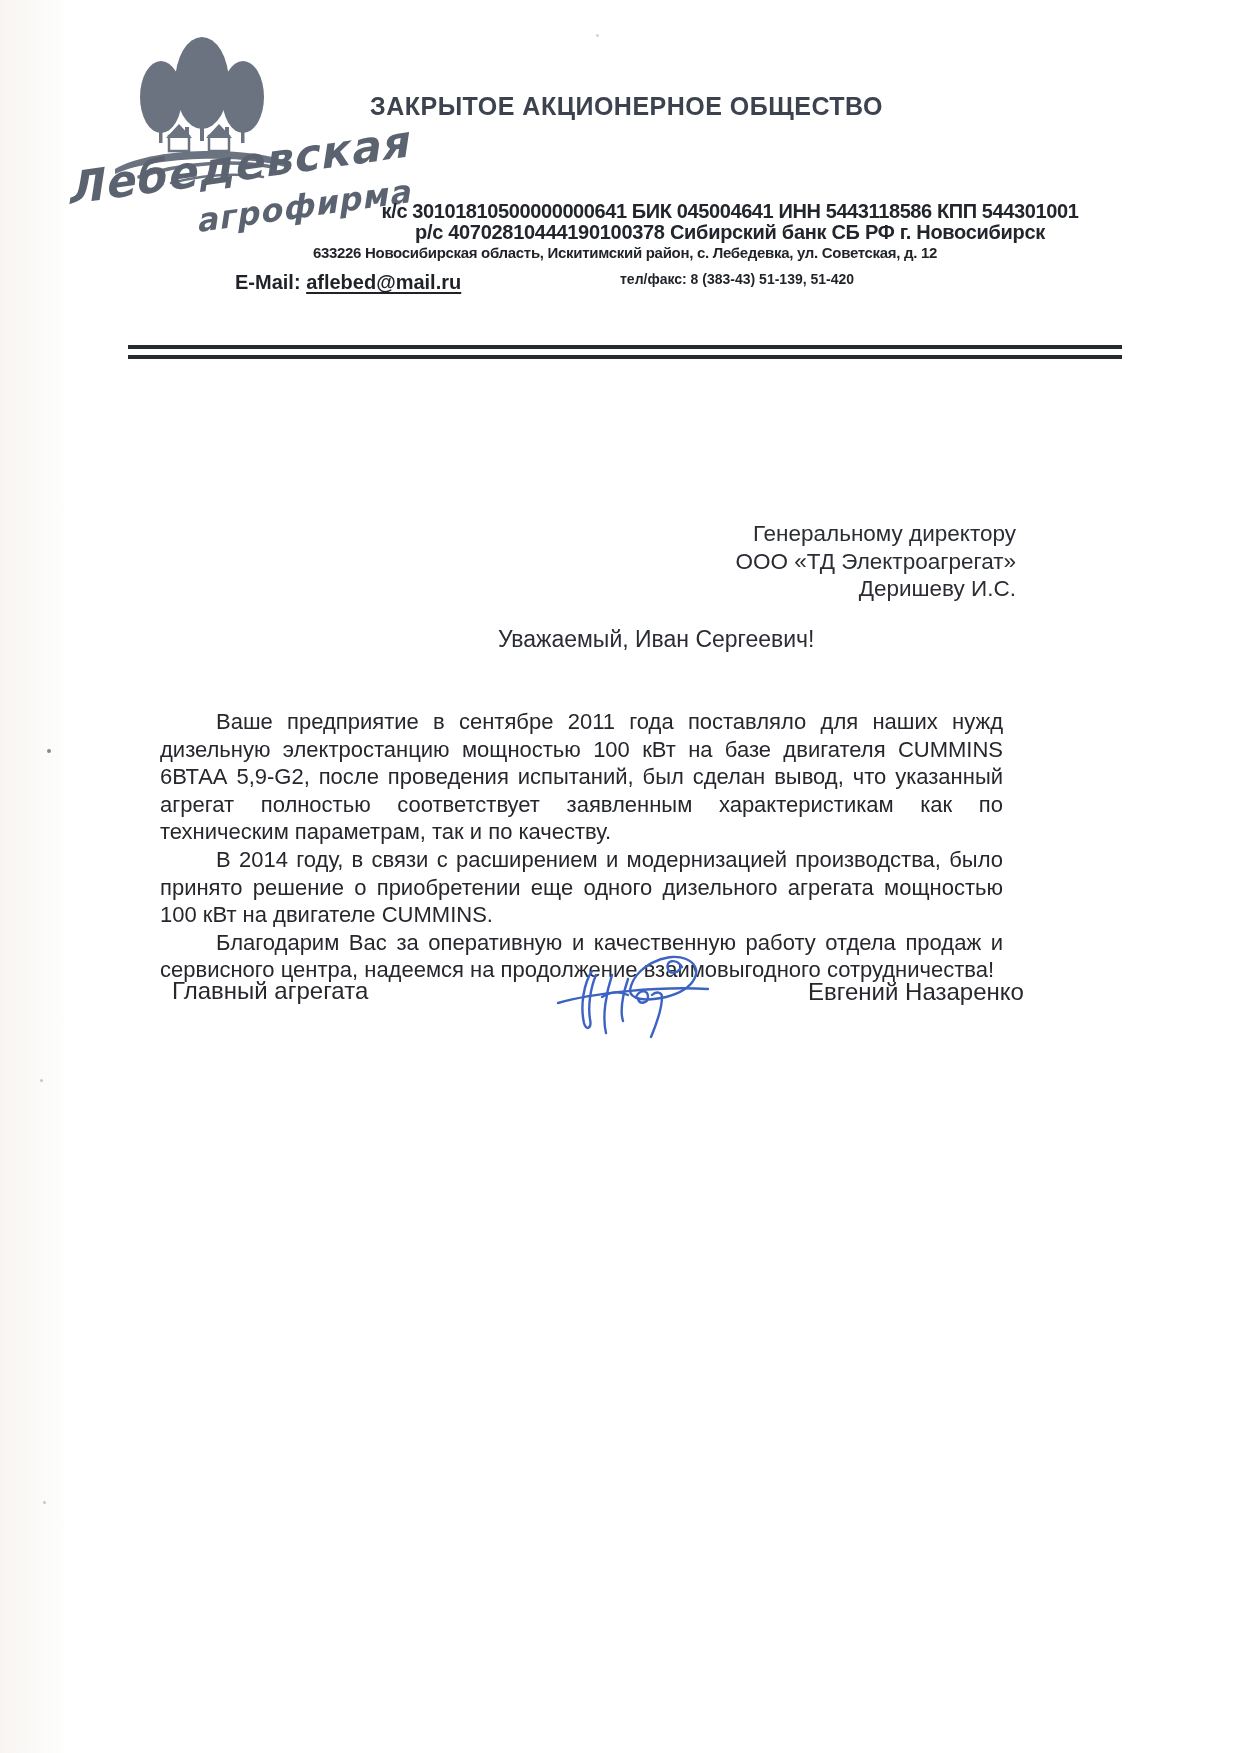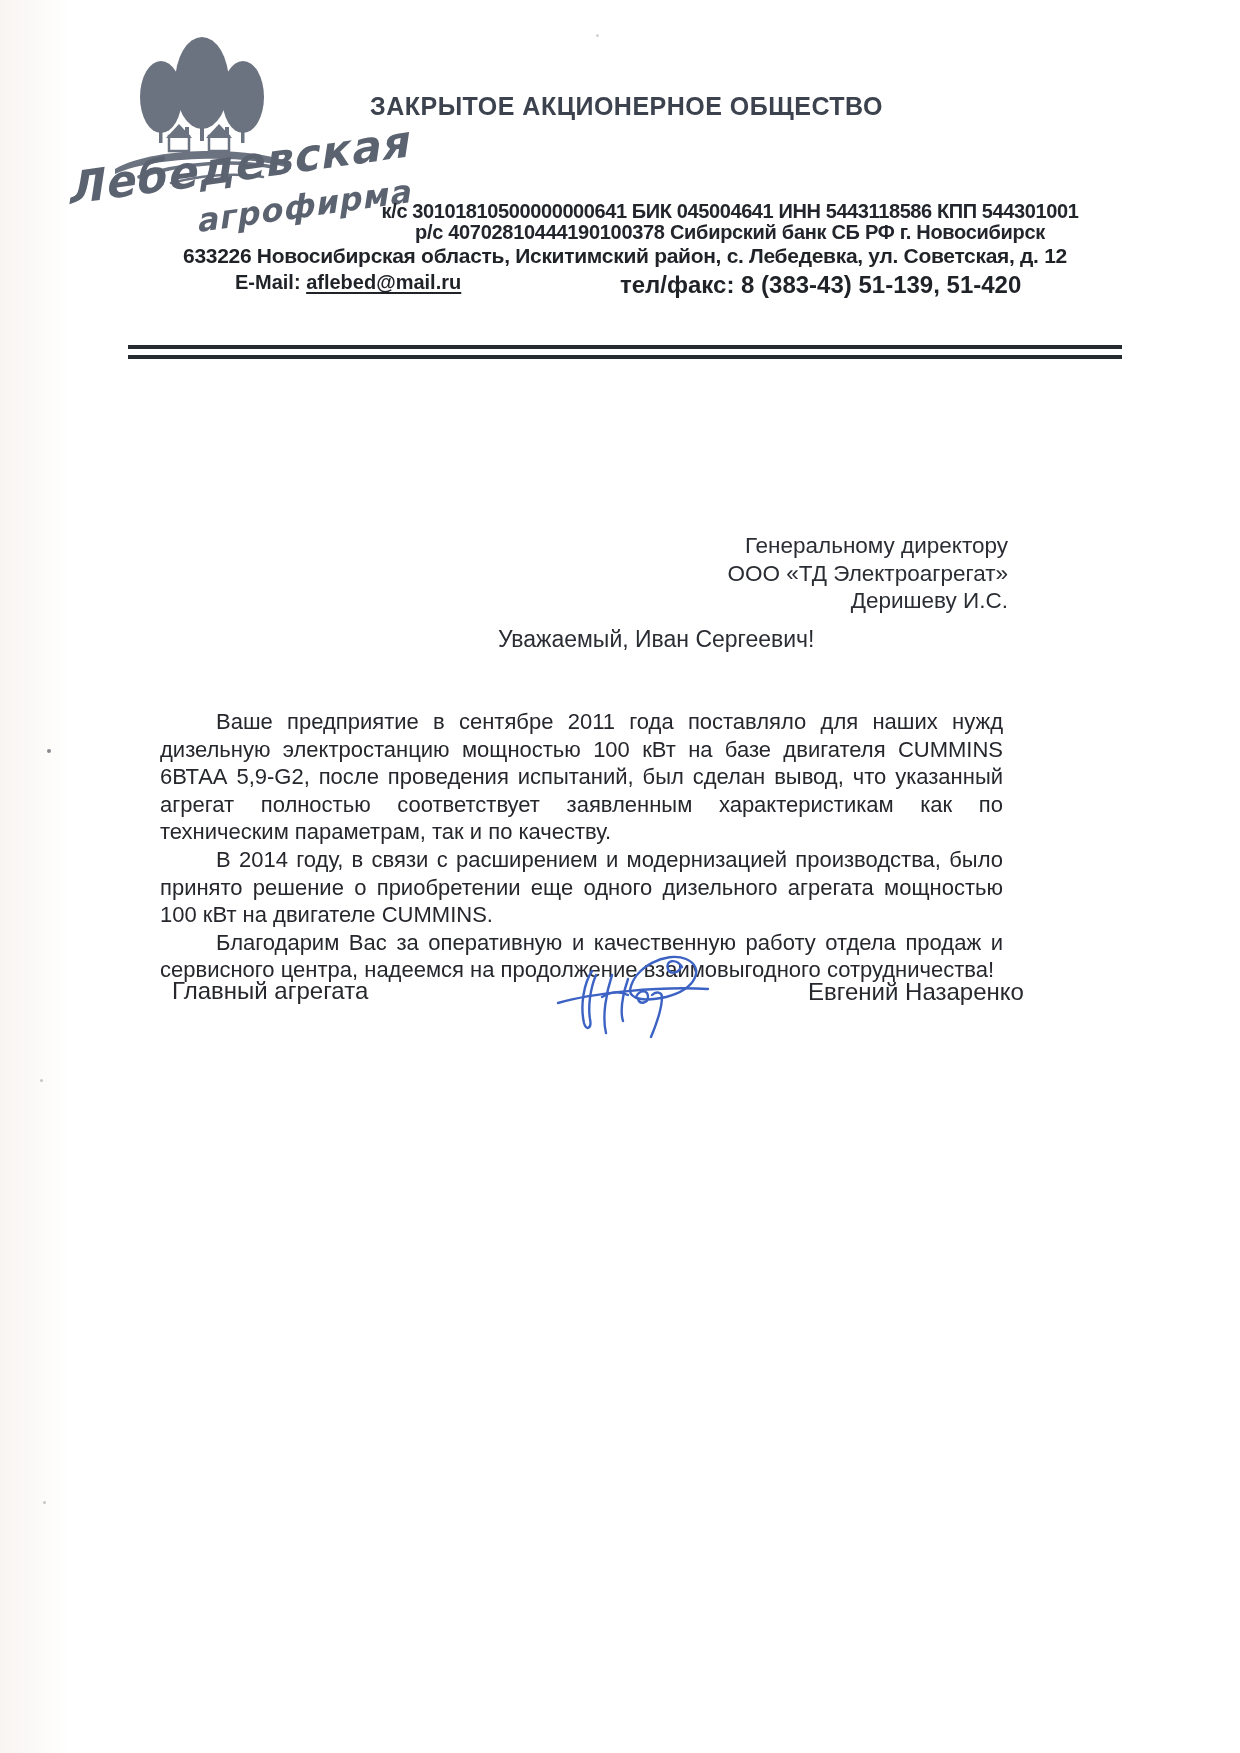--- a/index.html
+++ b/index.html
@@ -51,40 +51,40 @@
     text-align:center;font-weight:bold;font-size:20px;
     letter-spacing:-.3px;color:#22262c;white-space:nowrap;margin-top:44px;
   }
   .bank-line-2{
     position:absolute;left:380px;top:200px;width:700px;
     text-align:center;font-weight:bold;font-size:20px;
     letter-spacing:-.4px;color:#22262c;white-space:nowrap;
   }
   .address-line{
     position:absolute;left:120px;top:244px;width:1010px;
-    text-align:center;font-weight:bold;font-size:21px;
+    text-align:center;font-weight:bold;font-size:15px;
     letter-spacing:-.3px;color:#1f2227;white-space:nowrap;
   }
   .email-line{
     position:absolute;left:235px;top:271px;
     font-weight:bold;font-size:20px;color:#1f2227;white-space:nowrap;
   }
   .email-link{color:#1f2227;text-underline-offset:3px;}
   .phone-line{
     position:absolute;left:620px;top:271px;
-    font-weight:bold;font-size:24px;color:#1f2227;white-space:nowrap;
+    font-weight:bold;font-size:14px;color:#1f2227;white-space:nowrap;
   }
   .rule{position:absolute;left:128px;width:994px;background:#262a31;}
   .rule-top{top:345px;height:4px;}
   .rule-bottom{top:355px;height:4px;}
 
   
   .recipient-block{
-    position:absolute;right:232px;top:520px;
-    text-align:right;font-size:22.5px;line-height:27.5px;color:#2a2d33;margin-top:12px;
+    position:absolute;right:224px;top:520px;
+    text-align:right;font-size:22.5px;line-height:27.5px;color:#2a2d33;
   }
   .salutation{
     position:absolute;left:498px;top:626px;
     font-size:23px;color:#2a2d33;white-space:nowrap;
   }
   .body-text{
     position:absolute;left:160px;top:672px;width:843px;
     font-size:22px;line-height:27.6px;text-align:justify;color:#25272c;margin-top:36px;
   }
   .body-text p{margin:0;text-indent:56px;}

